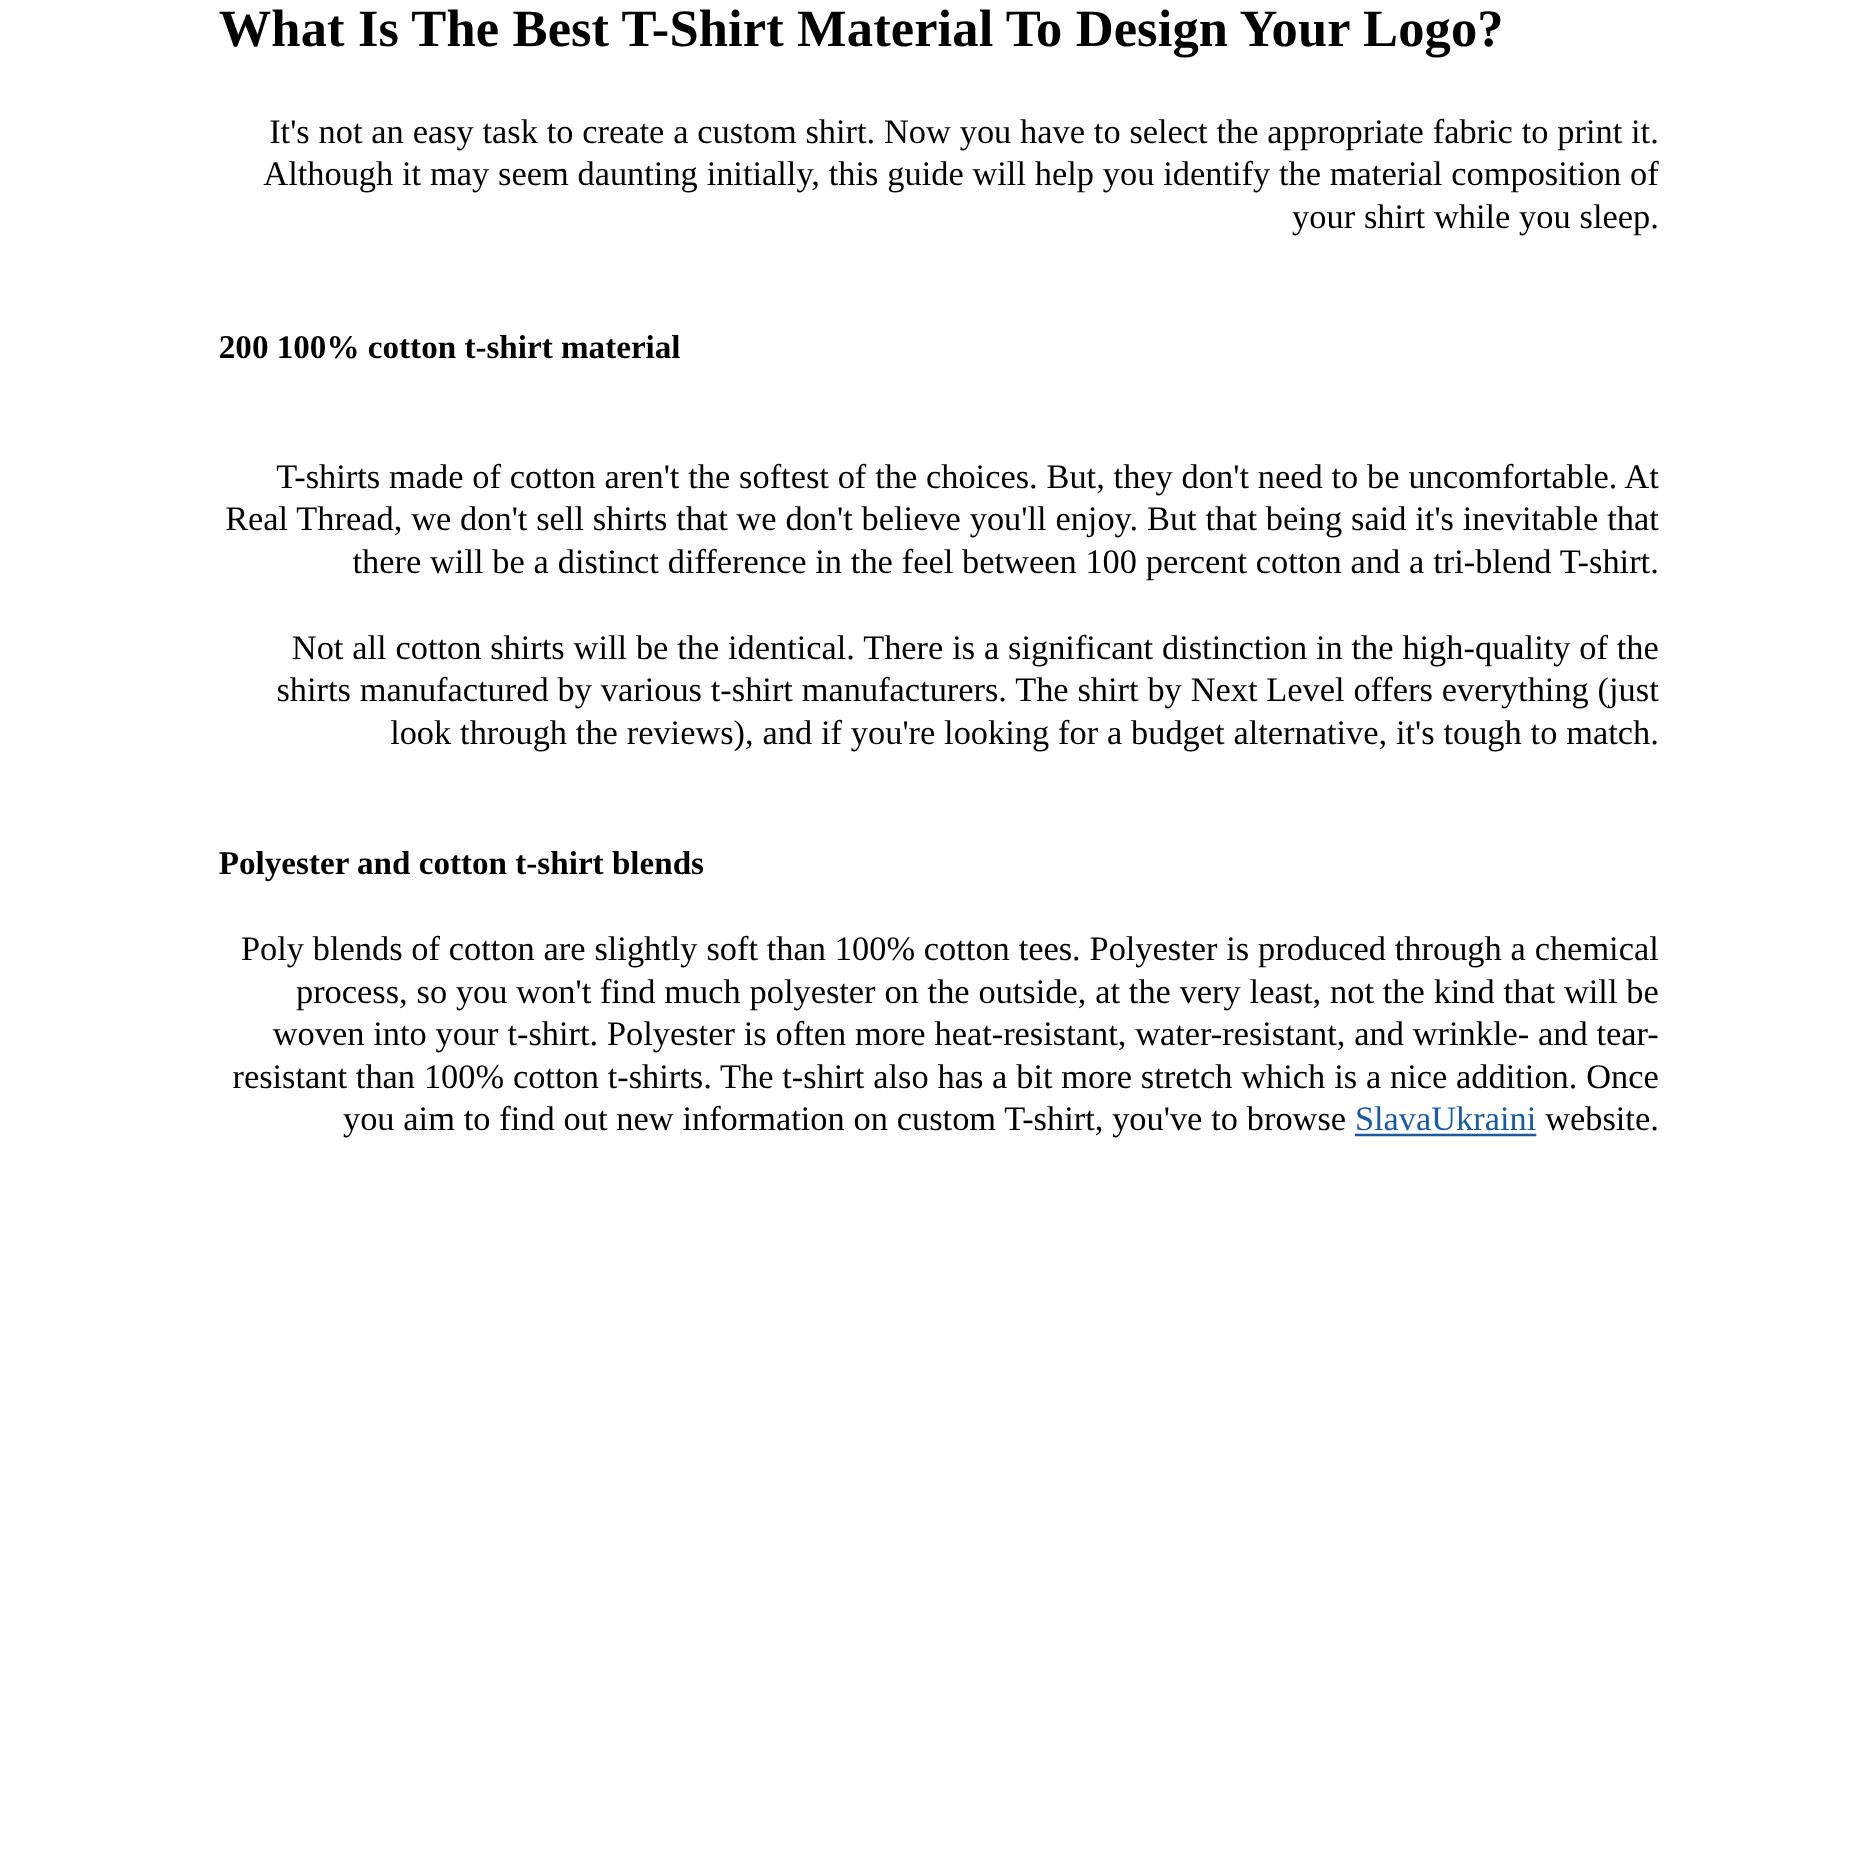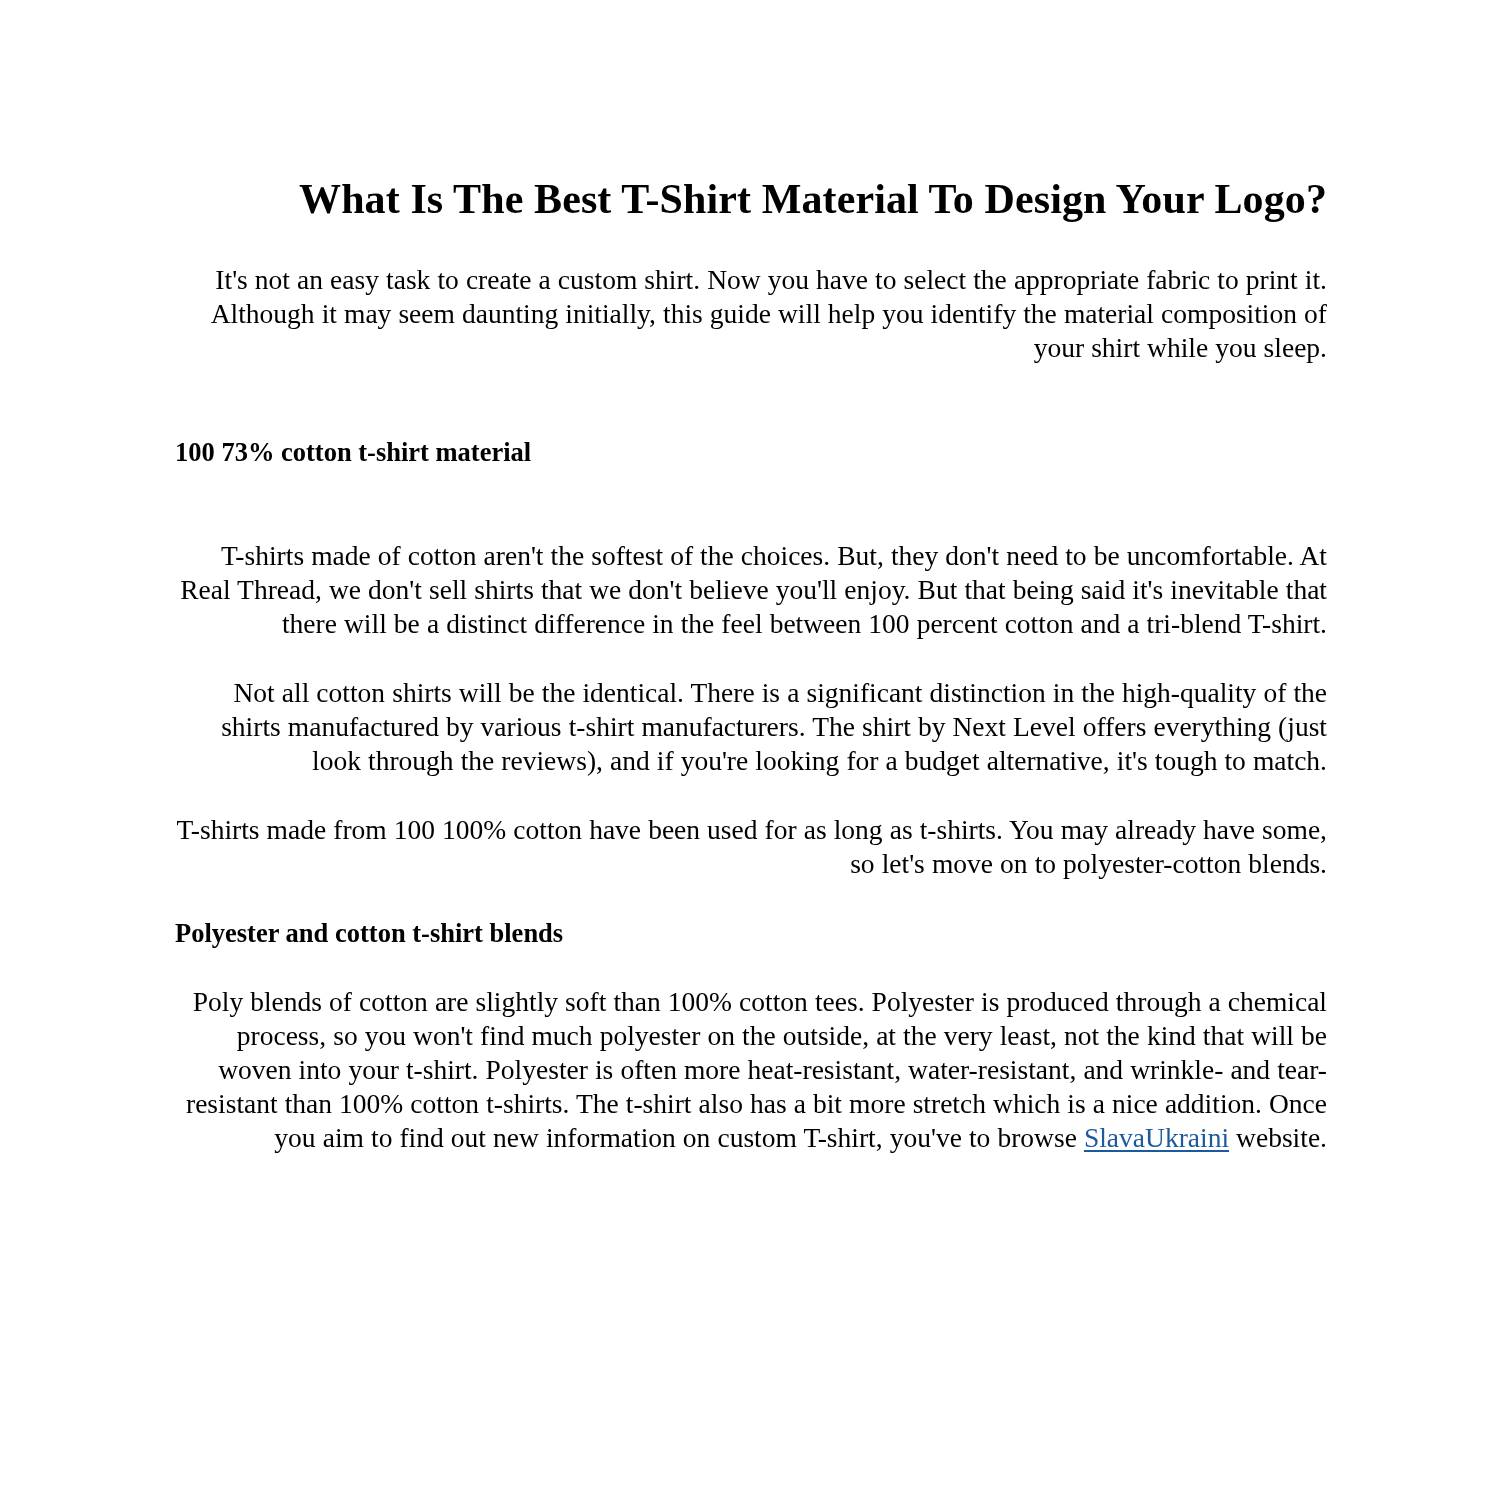--- a/index.html
+++ b/index.html
@@ -33,23 +33,22 @@
     position: absolute;
     left: 175px;
     top: 0;
     width: 1152px;
   }
 
   .doc-title {
     font-size: 42px;
     font-weight: bold;
     line-height: 1.18;
-    text-align: right;
+    text-align: left;
     margin: 0;
-    padding-top: 175px;
     letter-spacing: 0.1px;
   }
 
   p.body-text {
     font-size: 27.5px;
     line-height: 34px;
     margin: 0;
     padding: 0;
     text-align: right;
     word-spacing: 0.2px;
@@ -86,36 +85,35 @@
 
     <div class="block-gap-intro"></div>
 
     <p class="body-text">It's not an easy task to create a custom shirt. Now you have to select the appropriate fabric to print it. Although it may seem daunting initially, this guide will help you identify the material composition of your shirt while you sleep.</p>
 
     <div class="block-gap"></div>
 
 
     <div class="block-gap"></div>
 
-    <h2 class="section-heading">100 73% cotton t-shirt material</h2>
+    <h2 class="section-heading">200 100% cotton t-shirt material</h2>
 
     <div class="block-gap"></div>
 
 
     <div class="block-gap"></div>
 
     <p class="body-text">T-shirts made of cotton aren't the softest of the choices. But, they don't need to be uncomfortable. At Real Thread, we don't sell shirts that we don't believe you'll enjoy. But that being said it's inevitable that there will be a distinct difference in the feel between 100 percent cotton and a tri-blend T-shirt.</p>
 
     <div class="block-gap"></div>
 
     <p class="body-text">Not all cotton shirts will be the identical. There is a significant distinction in the high-quality of the shirts manufactured by various t-shirt manufacturers. The shirt by Next Level offers everything (just look through the reviews), and if you're looking for a budget alternative, it's tough to match.</p>
 
     <div class="block-gap"></div>
 
-    <p class="body-text">T-shirts made from 100 100% cotton have been used for as long as t-shirts. You may already have some, so let's move on to polyester-cotton blends.</p>
 
     <div class="block-gap"></div>
 
     <h2 class="section-heading">Polyester and cotton t-shirt blends</h2>
 
     <div class="block-gap"></div>
 
     <p class="body-text"><span>Poly blends of cotton are slightly soft than 100% cotton tees. Polyester is produced through a chemical process, so you won't find much polyester on the outside, at the very least, not the kind that will be woven into your t-shirt. Polyester is often more heat-resistant, water-resistant, and wrinkle- and tear-resistant than 100% cotton t-shirts. The t-shirt also has a bit more stretch which is a nice addition. Once you aim to find out new information on custom T-shirt, you've to browse </span><a href="#" class="inline-link">SlavaUkraini</a><span> website.</span></p>
 
     <div class="block-gap"></div>

